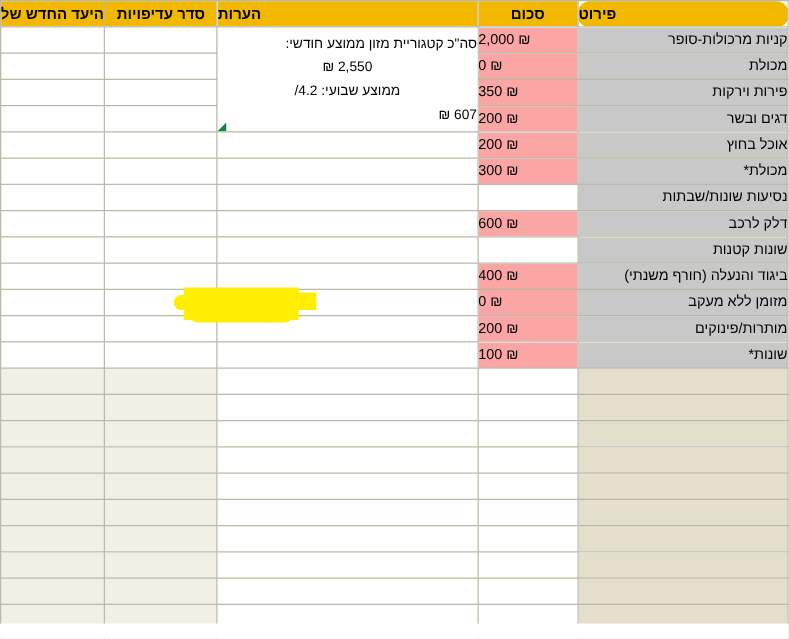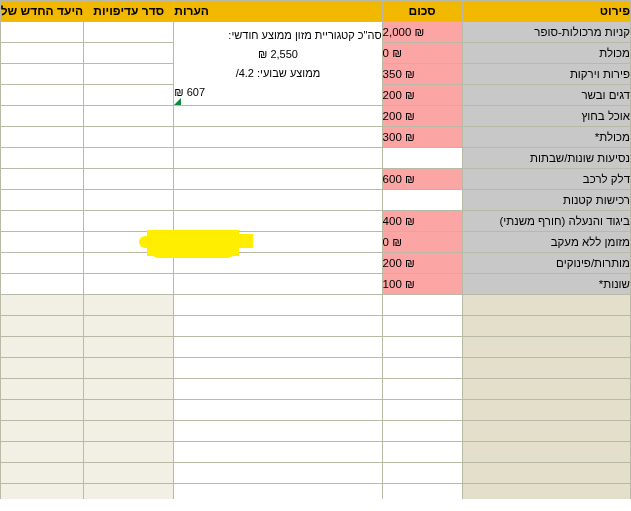--- a/index.html
+++ b/index.html
@@ -42,21 +42,21 @@
   col.c-order   { width: 90px;  }
   col.c-target  { width: 83px;  }
 
   thead th {
     background: #f2b800;
     border: 1px solid #7a6000;
     font-weight: bold;
     font-size: 12px;
     height: 22px;
   }
-  th.h-item   { text-align: right; }
+  th.h-item   { text-align: left; border-radius: 10px; }
   th.h-amount { text-align: center; }
   th.h-notes  { text-align: left; padding-left: 6px; }
   th.h-order  { text-align: center; }
   th.h-target { text-align: center; }
 
   td.item {
     background: #c8c8c8;
     text-align: right;
     padding-right: 8px;
     font-size: 11.5px;
@@ -98,21 +98,21 @@
     position: relative;
     direction: rtl;
   }
   .notes-line {
     line-height: 19px;
     white-space: nowrap;
   }
   .notes-line.l1 { text-align: right; }
   .notes-line.l2 { text-align: center; }
   .notes-line.l3 { text-align: center; }
-  .notes-line.l4 { text-align: left; }
+  .notes-line.l4 { text-align: right; }
   .merge-marker {
     position: absolute;
     left: 0;
     bottom: 0;
     width: 0;
     height: 0;
     border-left: 7px solid transparent;
     border-bottom: 7px solid #0e8a3e;
   }
   
@@ -244,21 +244,21 @@
           <td class="target"></td>
         </tr>
         <tr>
           <td class="item"><span class="cellvalue">דלק לרכב</span></td>
           <td class="amount"><span class="cellvalue">600 ₪</span></td>
           <td class="notes"></td>
           <td class="order"></td>
           <td class="target"></td>
         </tr>
         <tr>
-          <td class="item"><span class="cellvalue">רכישות קטנות</span></td>
+          <td class="item"><span class="cellvalue">שונות קטנות</span></td>
           <td class="amount blank"><span class="cellvalue"></span></td>
           <td class="notes"></td>
           <td class="order"></td>
           <td class="target"></td>
         </tr>
         <tr>
           <td class="item"><span class="cellvalue">ביגוד והנעלה (חורף משנתי)</span></td>
           <td class="amount"><span class="cellvalue">400 ₪</span></td>
           <td class="notes"></td>
           <td class="order"></td>

